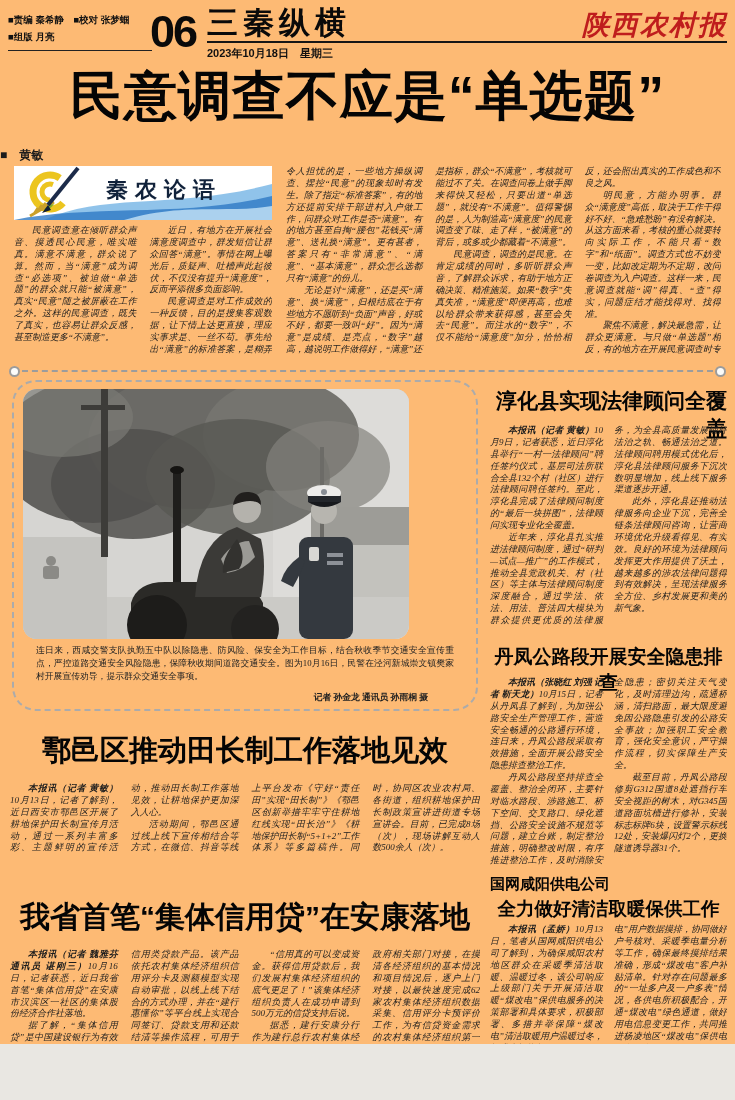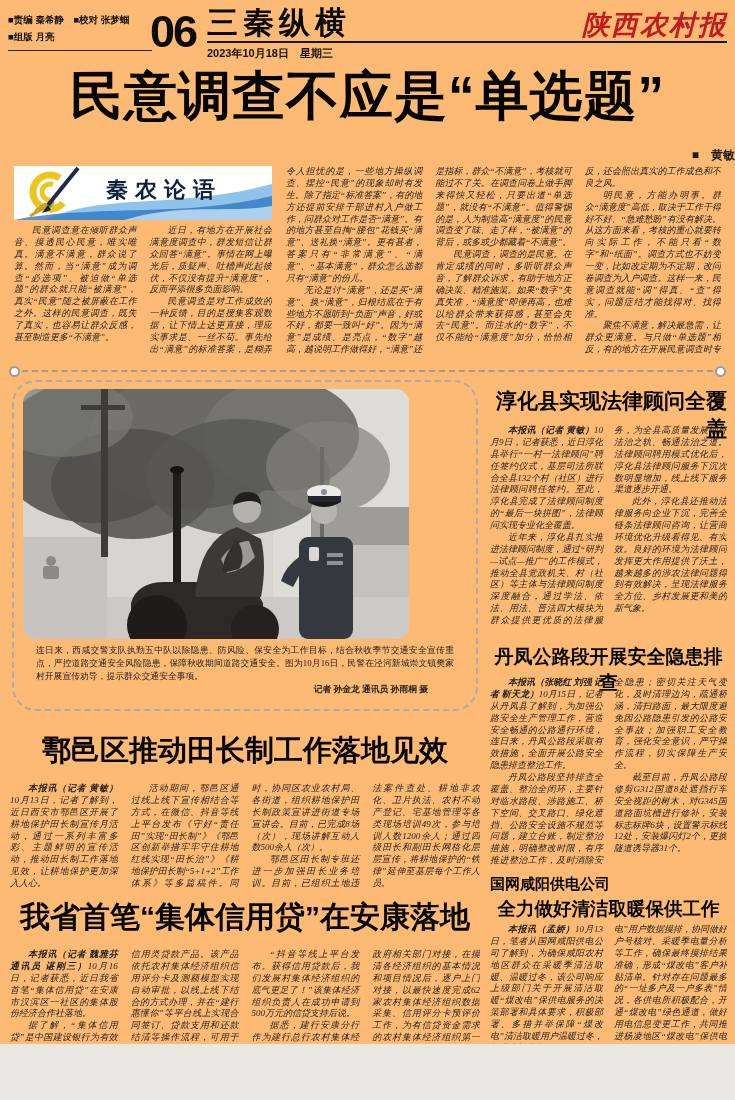--- a/index.html
+++ b/index.html
@@ -18,21 +18,21 @@
   .page-num{left:150px;top:6px;font-size:45px;font-weight:900;letter-spacing:-2px;color:#0a0a0a;}
   .section-name{left:207px;top:2px;font-size:31px;font-weight:900;letter-spacing:5px;color:#0a0a0a;}
   .header-rule{left:207px;top:41px;width:520px;height:2px;background:#161616;}
   .date-line{left:207px;top:46px;font-size:11px;font-weight:bold;color:#111;}
   .paper-name{right:8px;top:7px;font-size:27px;font-weight:bold;font-style:italic;
     letter-spacing:2px;color:#bf1d1d;}
 
   
   .main-headline{left:0;top:66px;width:735px;text-align:center;font-size:53px;
     font-weight:900;letter-spacing:1px;color:#050505;line-height:1.15;}
-  .main-byline{left:0;top:147px;width:735px;text-align:right;font-size:12px;font-weight:bold;}
+  .main-byline{left:0;top:147px;width:735px;text-align:left;font-size:12px;font-weight:bold;}
   .opinion-wrap{left:14px;top:166px;width:707px;height:201px;display:flex;gap:14px;overflow:hidden;}
   .op-a{width:258px;flex:0 0 258px;}
   .op-b{width:435px;flex:1;}
   .badge{position:relative;width:258px;height:54px;overflow:hidden;text-align:right;}
   .badge-title{position:absolute;left:92px;top:9px;font-size:22px;font-weight:900;
     letter-spacing:7px;color:#10213a;}
   .bodytext{font-size:9px;line-height:1.32;text-align:justify;color:#1d1d1d;overflow:hidden;}
   .cols2{column-count:2;column-gap:13px;}
   .cols3{column-count:3;column-gap:13px;}
   .cols4{column-count:4;column-gap:13px;}
@@ -48,21 +48,21 @@
     border:2px solid #9c9c9c;border-radius:50%;background:#fcfcfa;}
   .sep:before{left:-13px;}
   .sep:after{right:-13px;}
 
   
   .photo-box{left:12px;top:380px;width:466px;height:331px;border:2px dashed #ababab;
     border-radius:24px;padding:7px 9px;box-sizing:border-box;}
   .photo-frame{width:386px;height:250px;border-radius:14px;overflow:hidden;background:#cfcfcd;}
   .photo-frame svg{display:block;}
   .caption{margin:5px auto 0;width:418px;font-size:8.8px;line-height:1.5;text-align:justify;color:#222;}
-  .credit{width:418px;margin:0 auto;text-align:right;font-size:8.8px;font-weight:bold;
+  .credit{width:418px;margin:8px auto;text-align:right;font-size:8.8px;font-weight:bold;
     padding-right:26px;box-sizing:border-box;color:#222;}
 
   
   .hl-left1{left:10px;top:731px;width:470px;text-align:center;font-size:29px;font-weight:900;color:#050505;}
   .body-left1{left:10px;top:783px;width:470px;height:108px;}
   .hl-left2{left:10px;top:897px;width:470px;text-align:center;font-size:30px;font-weight:900;color:#050505;}
   .body-left2{left:10px;top:949px;width:470px;height:134px;}
 
   
   .hl-r1{left:490px;top:387px;width:237px;text-align:right;font-size:21px;font-weight:900;color:#050505;}
@@ -192,28 +192,27 @@
       </svg>
     </div>
     <div class="caption">连日来，西咸交警支队执勤五中队以除隐患、防风险、保安全为工作目标，结合秋收季节交通安全宣传重点，严控道路交通安全风险隐患，保障秋收期间道路交通安全。图为10月16日，民警在泾河新城崇文镇樊家村开展宣传劝导，提示群众交通安全事项。</div>
     <div class="credit">记者 孙金龙 通讯员 孙雨桐 摄</div>
   </div>
 
   <div class="abs hl-left1 sans">鄠邑区推动田长制工作落地见效</div>
   <div class="abs body-left1 bodytext cols4">
     <p class="para"><b>本报讯（记者 黄敏）</b><span>10月13日，记者了解到，近日西安市鄠邑区开展了耕地保护田长制宣传月活动，通过一系列丰富多彩、主题鲜明的宣传活动，推动田长制工作落地见效，让耕地保护更加深入人心。</span></p>
     <p class="para">活动期间，鄠邑区通过线上线下宣传相结合等方式，在微信、抖音等线上平台发布《守好“责任田”实现“田长制”》《鄠邑区创新举措牢牢守住耕地红线实现“田长治”》《耕地保护田长制“5+1+2”工作体系》等多篇稿件。同时，协同区农业农村局、各街道，组织耕地保护田长制政策宣讲进街道专场宣讲会。目前，已完成8场（次），现场讲解互动人数500余人（次）。</p>
-    <p class="para">鄠邑区田长制专班还进一步加强田长业务培训。目前，已组织土地违法案件查处、耕地非农化、卫片执法、农村不动产登记、宅基地管理等各类现场培训49次，参与培训人数1200余人；通过四级田长和副田长网格化层层宣传，将耕地保护的“铁律”延伸至基层每个工作人员。</p>
   </div>
 
   <div class="abs hl-left2 sans">我省首笔“集体信用贷”在安康落地</div>
   <div class="abs body-left2 bodytext cols4">
     <p class="para"><b>本报讯（记者 魏雅芬 通讯员 谌刚三）</b><span>10月16日，记者获悉，近日我省首笔“集体信用贷”在安康市汉滨区一社区的集体股份经济合作社落地。</span></p>
     <p class="para">据了解，“集体信用贷”是中国建设银行为有效解决农村集体经济组织信贷需求，助力集体经济组织又好又快发展而研发的信用类贷款产品。该产品依托农村集体经济组织信用评分卡及测额模型实现自动审批，以线上线下结合的方式办理，并在“建行惠懂你”等平台线上实现合同签订、贷款支用和还款结清等操作流程，可用于购买生产资料、规模化养殖、支付农业社会化服务资金等方面。</p>
-    <p class="para">“抖音等线上平台发布。获得信用贷款后，我们发展村集体经济组织的底气更足了！”该集体经济组织负责人在成功申请到500万元的信贷支持后说。</p>
+    <p class="para">“信用真的可以变成资金。获得信用贷款后，我们发展村集体经济组织的底气更足了！”该集体经济组织负责人在成功申请到500万元的信贷支持后说。</p>
     <p class="para">据悉，建行安康分行作为建行总行农村集体经济组织信贷第一批试点分行，立足于安康市农村经济组织发展实际，主动与政府相关部门对接，在摸清各经济组织的基本情况和项目情况后，逐户上门对接，以最快速度完成62家农村集体经济组织数据采集、信用评分卡预评价工作，为有信贷资金需求的农村集体经济组织第一时间解决项目和产业发展融资难题。</p>
 
   </div>
 
   <div class="abs hl-r1 sans">淳化县实现法律顾问全覆盖</div>
   <div class="abs body-r1 bodytext colsR">
     <p class="para"><b>本报讯（记者 黄敏）</b><span>10月9日，记者获悉，近日淳化县举行“一村一法律顾问”聘任签约仪式，基层司法所联合全县132个村（社区）进行法律顾问聘任签约。至此，淳化县完成了法律顾问制度的“最后一块拼图”，法律顾问实现专业化全覆盖。</span></p>
     <p class="para">近年来，淳化县扎实推进法律顾问制度，通过“研判—试点—推广”的工作模式，推动全县党政机关、村（社区）等主体与法律顾问制度深度融合，通过学法、依法、用法、普法四大模块为群众提供更优质的法律服务，为全县高质量发展铺好法治之轨、畅通法治之道。法律顾问聘用模式优化后，淳化县法律顾问服务下沉次数明显增加，线上线下服务渠道逐步开通。</p>
     <p class="para">此外，淳化县还推动法律服务向企业下沉，完善全链条法律顾问咨询，让营商环境优化升级看得见、有实效。良好的环境为法律顾问发挥更大作用提供了沃土，越来越多的涉农法律问题得到有效解决，呈现法律服务全方位、乡村发展更和美的新气象。</p>
   </div>

